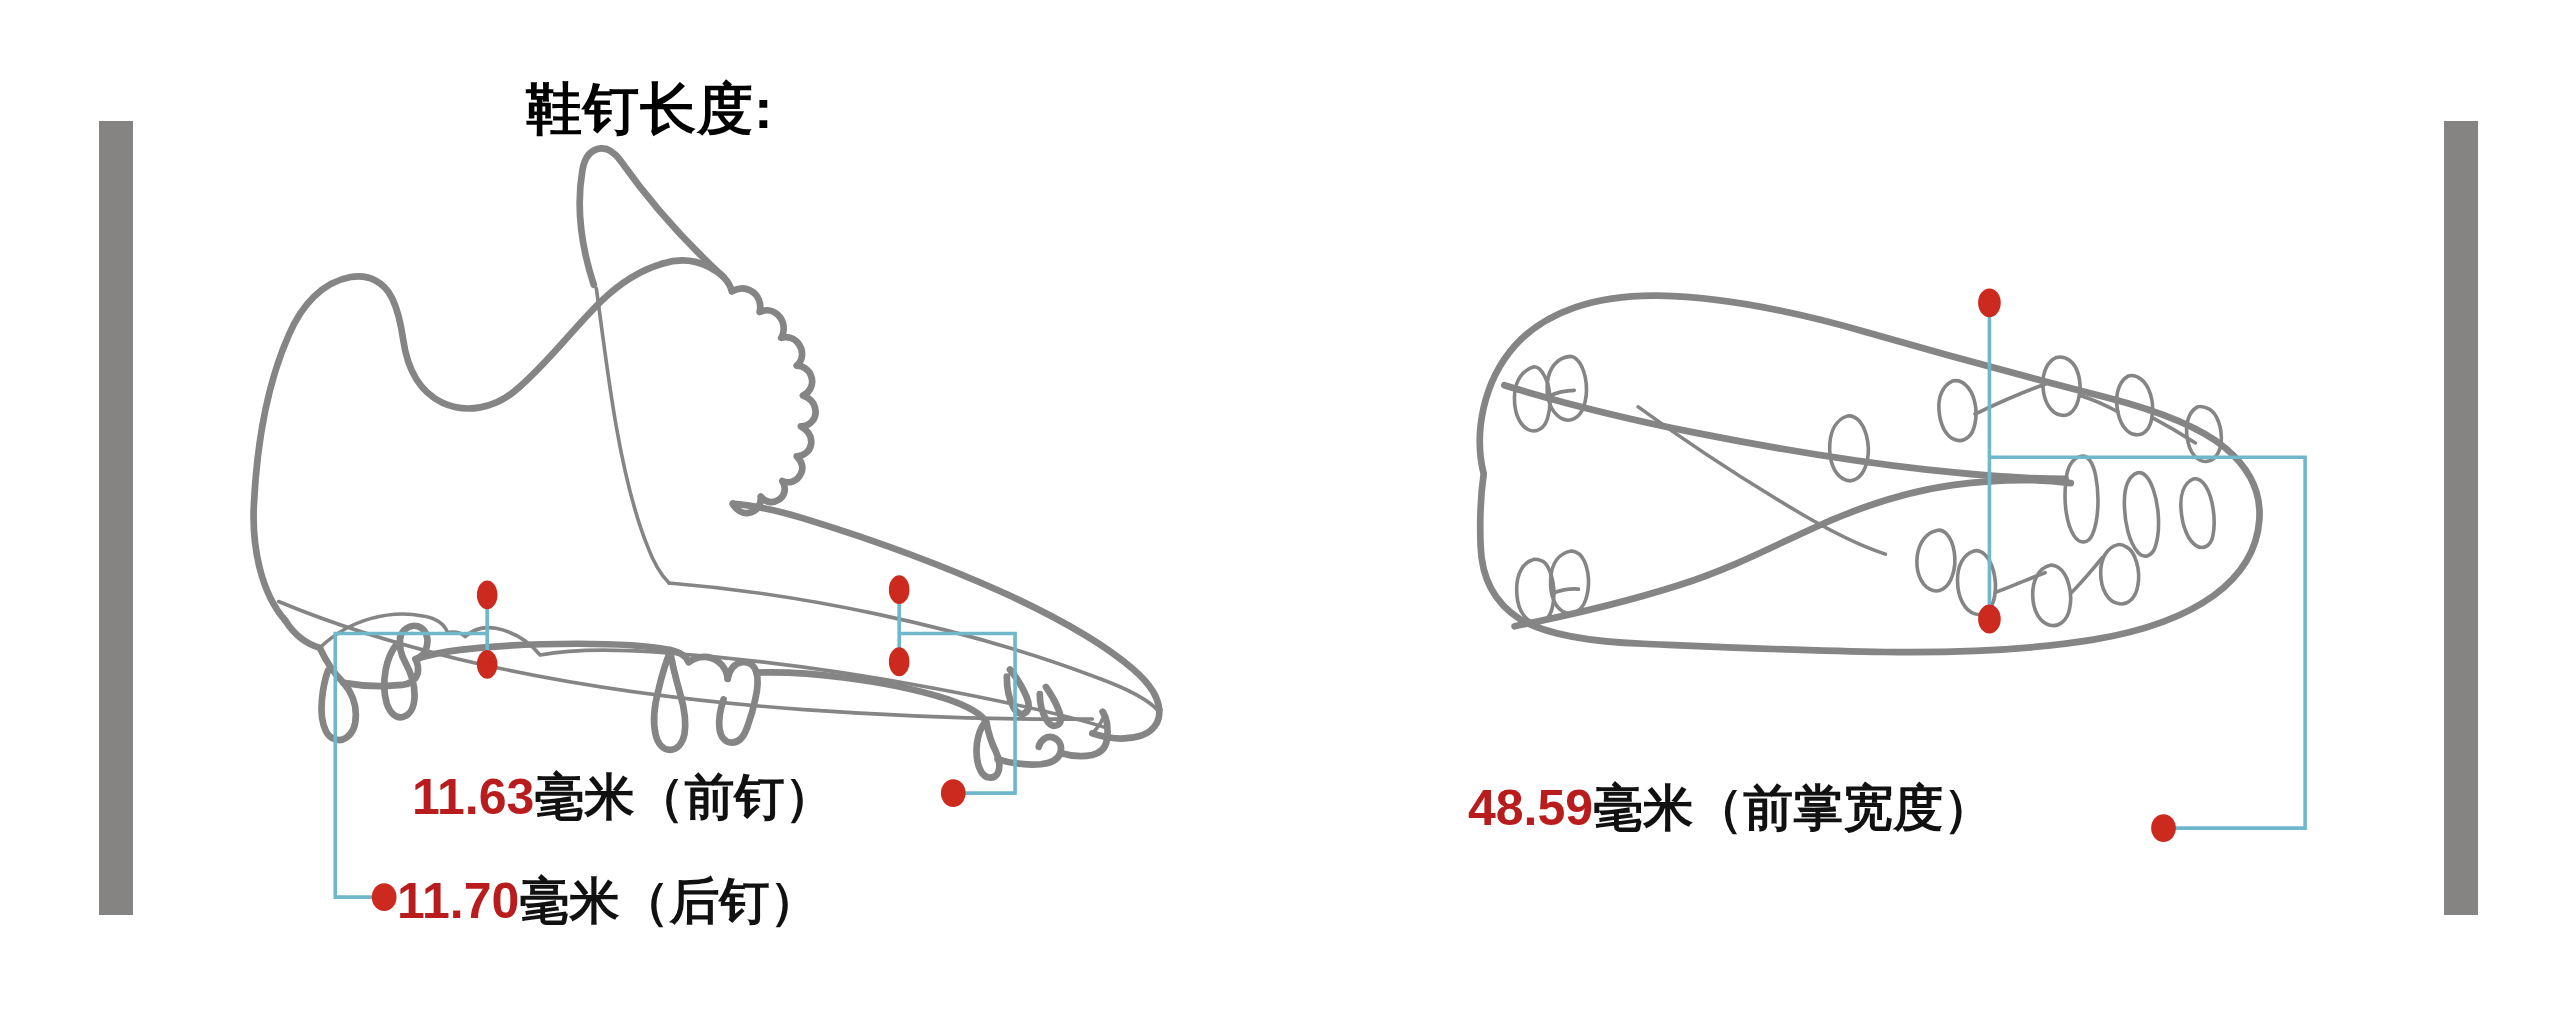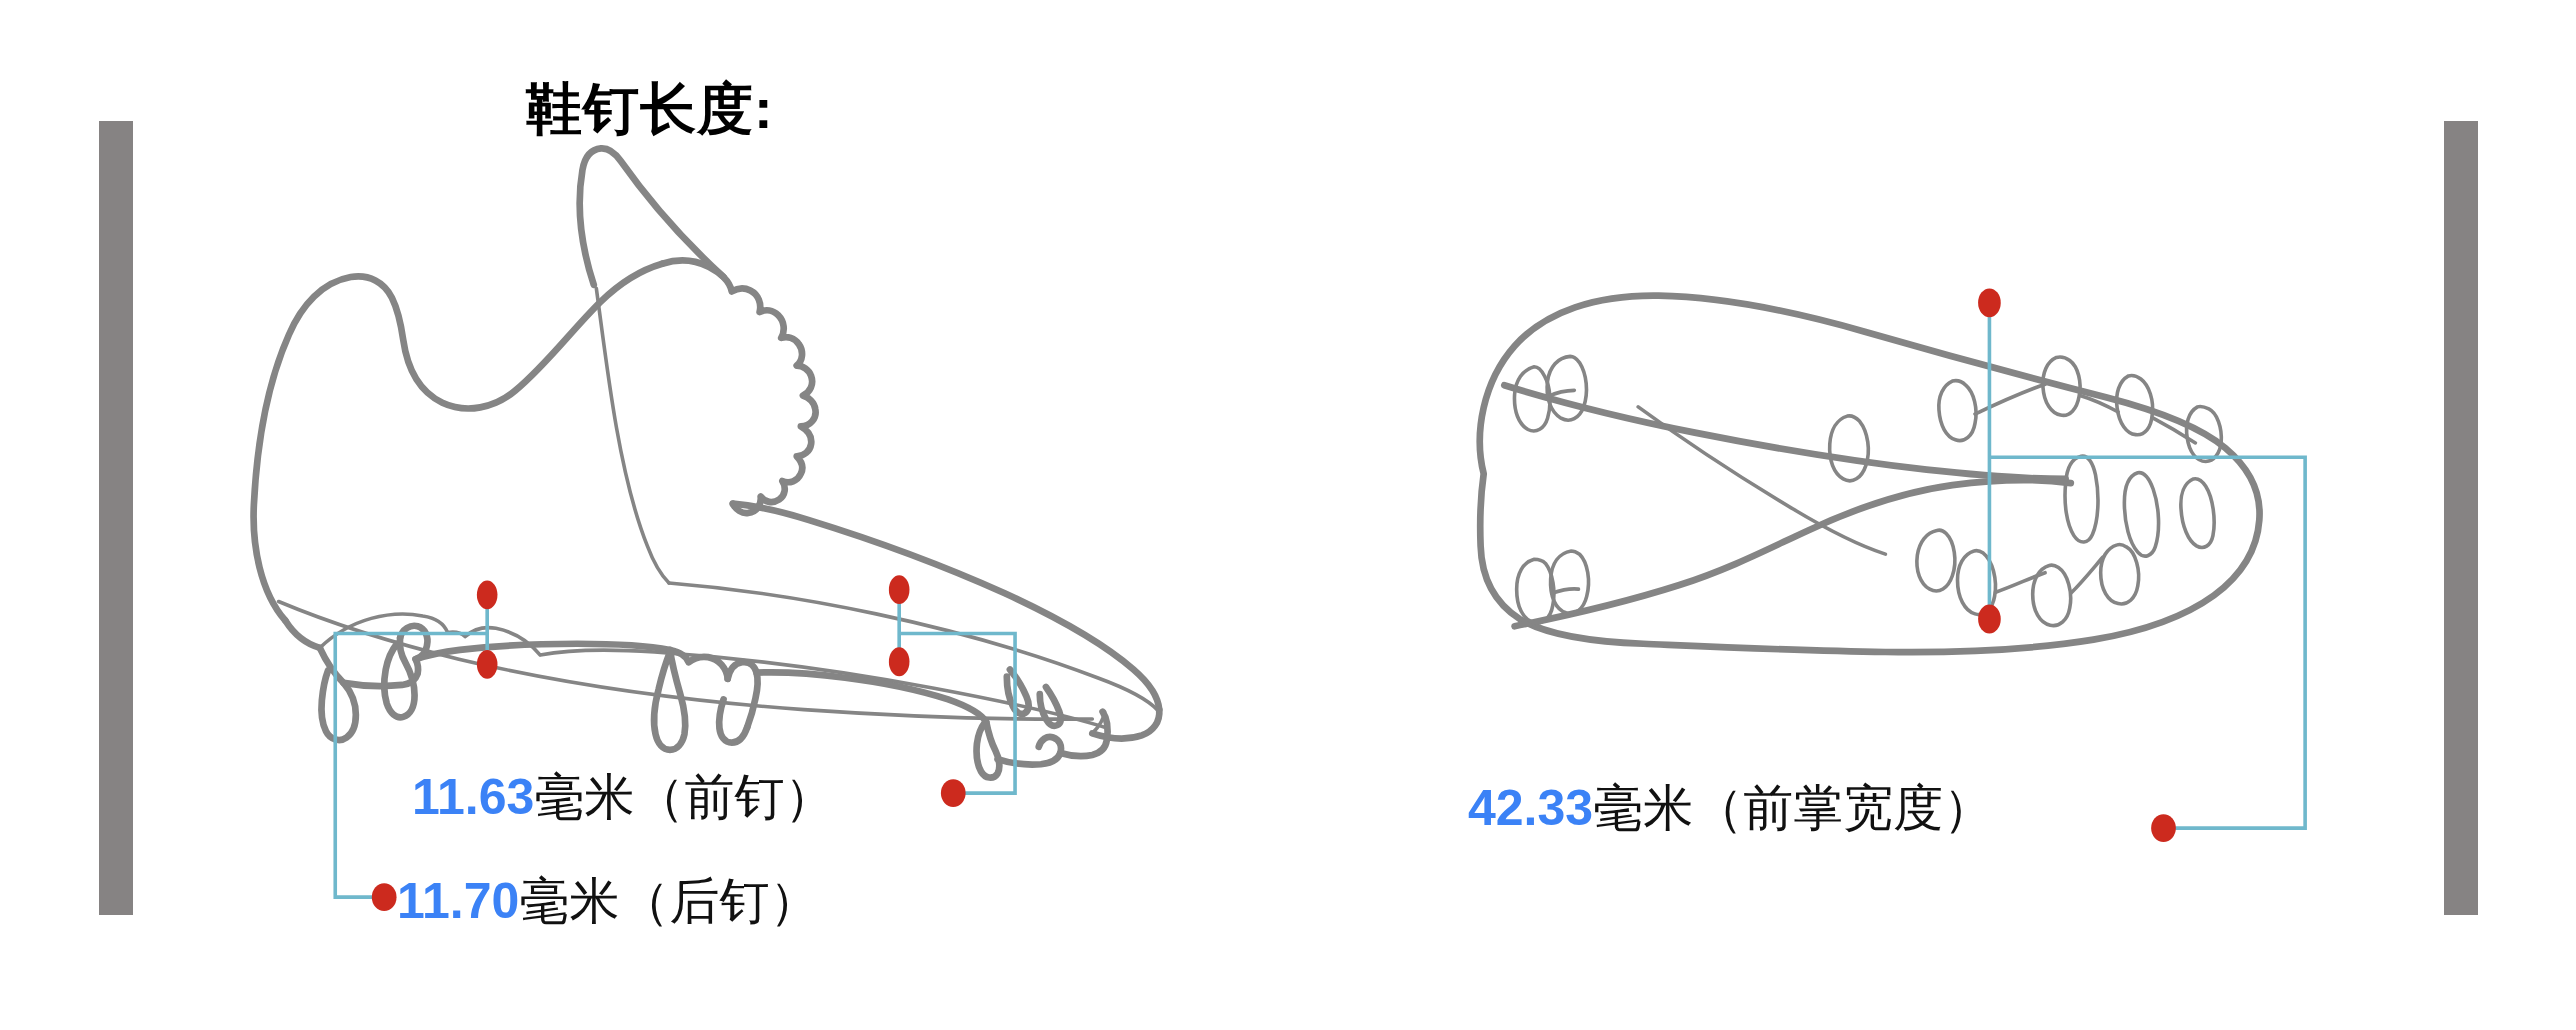--- a/index.html
+++ b/index.html
@@ -25,22 +25,22 @@
   #title-right{left:1731px;top:72px;}
   .measure-label{
     position:absolute;
     white-space:nowrap;
     font-size:50px;
     font-weight:bold;
     color:#000;
     font-family:"Liberation Sans","DejaVu Sans",sans-serif;
     line-height:1;
   }
-  .measure-label .num{color:#3b82f6;}
-  .measure-label .unit{color:#111;font-weight:normal;}
+  .measure-label .num{color:#b91c1c;}
+  .measure-label .unit{color:#111;font-weight:bold;}
   #label-front-stud{left:412px;top:772px;}
   #label-rear-stud{left:397px;top:876px;}
   #label-forefoot{left:1468px;top:783px;}
   svg{position:absolute;left:0;top:0;width:2576px;height:1030px;overflow:visible;}
   .shoe-line{fill:none;stroke:#858585;stroke-linecap:round;stroke-linejoin:round;}
   .shoe-thick{stroke-width:13;}
   .shoe-thin{stroke-width:7;}
   .lead{fill:none;stroke:#6fb8cc;stroke-width:7;}
   .dot{fill:#cc2a1e;}
 </style>
@@ -408,17 +408,17 @@
 
   <div class="measure-label" id="label-front-stud">
     <span class="num">11.63</span><span class="unit">毫米（前钉）</span>
   </div>
 
   <div class="measure-label" id="label-rear-stud">
     <span class="num">11.70</span><span class="unit">毫米（后钉）</span>
   </div>
 
   <div class="measure-label" id="label-forefoot">
-    <span class="num">42.33</span><span class="unit">毫米（前掌宽度）</span>
+    <span class="num">48.59</span><span class="unit">毫米（前掌宽度）</span>
   </div>
 
 </div>
 
 
 </body></html>

